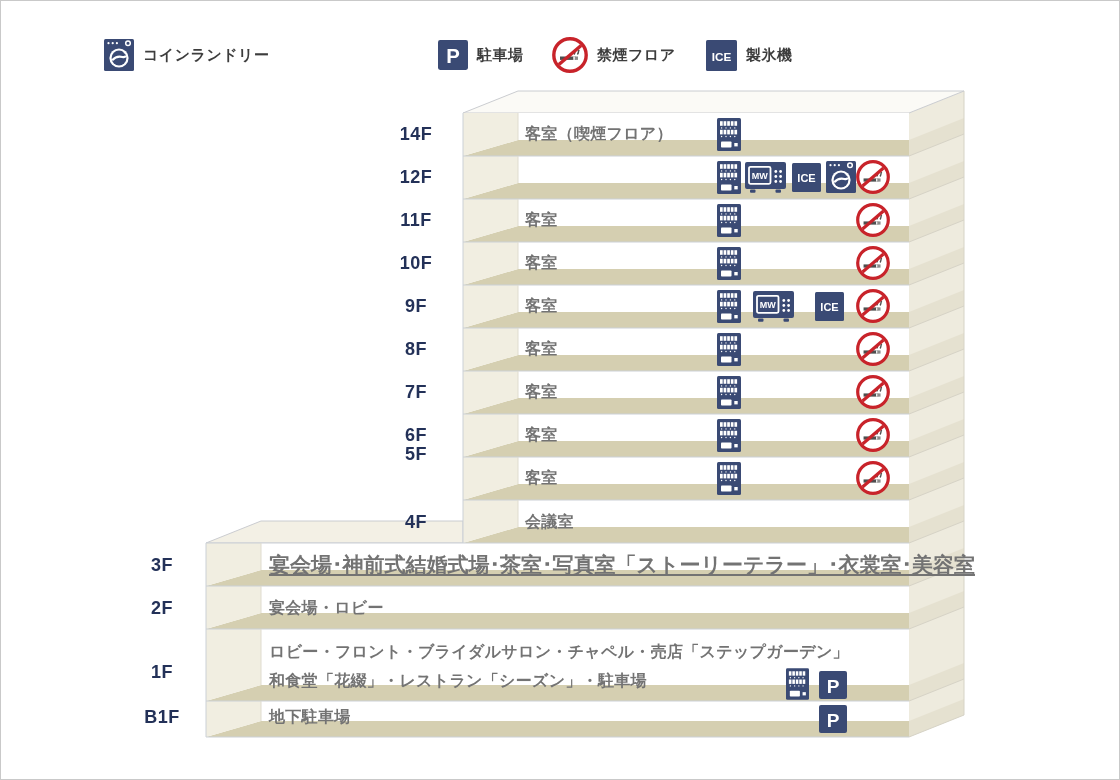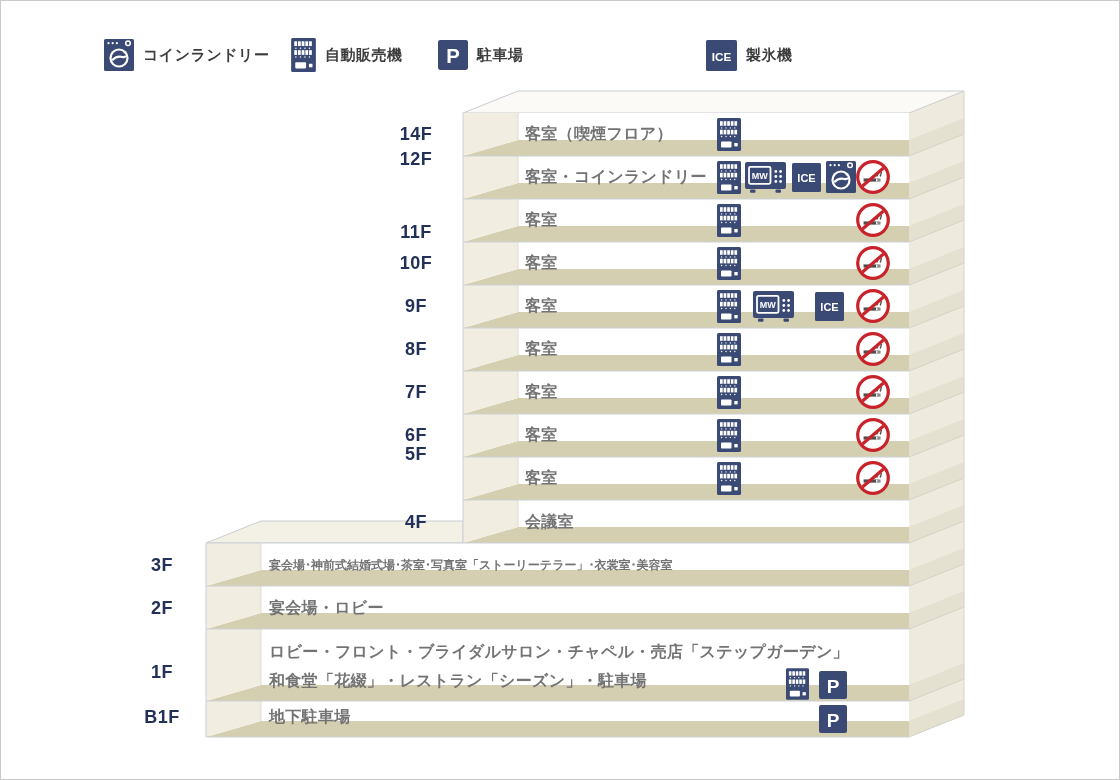--- a/index.html
+++ b/index.html
@@ -6,21 +6,21 @@
   .stage{position:relative;width:1118px;height:778px;background:#fff;border:1px solid #c9c9c9;
          font-family:"Liberation Sans","DejaVu Sans",sans-serif;overflow:hidden;}
   svg{display:block;}
   .shell{position:absolute;left:0;top:0;}
   .lg{position:absolute;top:36px;height:36px;display:flex;align-items:center;gap:9px;}
   .lgl{font-size:15px;font-weight:700;color:#3d3d3d;letter-spacing:.5px;white-space:nowrap;}
   .flabel{position:absolute;width:70px;text-align:center;font-size:18px;font-weight:700;
           color:#233158;letter-spacing:.5px;line-height:22px;}
   .ftext{position:absolute;font-size:16px;font-weight:600;color:#737373;letter-spacing:.3px;
          white-space:nowrap;line-height:22px;}
-  .ftext.small{font-size:12px;letter-spacing:0;}
+  .ftext.small{font-size:21px;letter-spacing:0;text-decoration:underline;}
   .amen{position:absolute;}
   .defs{position:absolute;width:0;height:0;overflow:hidden;}
 </style>
 </head>
 <body>
 
 <svg class="defs" aria-hidden="true">
   <defs>
     <symbol id="i-wash" viewBox="0 0 30 32">
       <rect width="30" height="32" rx="1.5" fill="#3a4a74"></rect>
@@ -203,56 +203,55 @@
              M517,370 V397 M517,413 V440 M517,456 V483 M517,499 V526 M260,542 V569 M260,585 V612
              M260,628 V684 M260,700 V720" stroke="#dfdccf" stroke-width="1" fill="none"></path>
   </svg>
 
   <div class="lg" style="left:103px">
     <svg style="width:30px;height:32px">
         <use href="#i-wash"></use>
       </svg>
     <span class="lgl">コインランドリー</span>
   </div>
-  <div class="lg" style="left:290px">
-    <svg style="width:25px;height:34px">
-        <use href="#i-vend"></use>
-      </svg>
-    <span class="lgl">自動販売機</span>
-  </div>
   <div class="lg" style="left:437px">
     <svg style="width:30px;height:30px">
         <use href="#i-park"></use>
       </svg>
     <span class="lgl">駐車場</span>
+  </div>
+  <div class="lg" style="left:551px">
+    <svg style="width:36px;height:36px">
+        <use href="#i-ns"></use>
+      </svg>
+    <span class="lgl">禁煙フロア</span>
   </div>
   <div class="lg" style="left:705px">
     <svg style="width:31px;height:31px">
         <use href="#i-ice"></use>
       </svg>
     <span class="lgl">製氷機</span>
   </div>
 
   <div class="flabel" style="left:380px;top:122px">14F</div>
-  <div class="flabel" style="left:380px;top:147px">12F</div>
-  <div class="flabel" style="left:380px;top:220px">11F</div>
+  <div class="flabel" style="left:380px;top:165px">12F</div>
+  <div class="flabel" style="left:380px;top:208px">11F</div>
   <div class="flabel" style="left:380px;top:251px">10F</div>
   <div class="flabel" style="left:380px;top:294px">9F</div>
   <div class="flabel" style="left:380px;top:337px">8F</div>
   <div class="flabel" style="left:380px;top:380px">7F</div>
   <div class="flabel" style="left:380px;top:423px">6F</div>
   <div class="flabel" style="left:380px;top:442px">5F</div>
   <div class="flabel" style="left:380px;top:510px">4F</div>
   <div class="flabel" style="left:126px;top:553px">3F</div>
   <div class="flabel" style="left:126px;top:596px">2F</div>
   <div class="flabel" style="left:126px;top:660px">1F</div>
   <div class="flabel" style="left:126px;top:705px">B1F</div>
 
   <div class="ftext" style="left:524px;top:122px">客室（喫煙フロア）</div>
-  <div class="ftext" style="left:524px;top:165px">客室・コインランドリー</div>
   <div class="ftext" style="left:524px;top:208px">客室</div>
   <div class="ftext" style="left:524px;top:251px">客室</div>
   <div class="ftext" style="left:524px;top:294px">客室</div>
   <div class="ftext" style="left:524px;top:337px">客室</div>
   <div class="ftext" style="left:524px;top:380px">客室</div>
   <div class="ftext" style="left:524px;top:423px">客室</div>
   <div class="ftext" style="left:524px;top:466px">客室</div>
   <div class="ftext" style="left:524px;top:510px">会議室</div>
   <div class="ftext small" style="left:268px;top:553px">宴会場･神前式結婚式場･茶室･写真室「ストーリーテラー」･衣裳室･美容室</div>
   <div class="ftext" style="left:268px;top:596px">宴会場・ロビー</div>

